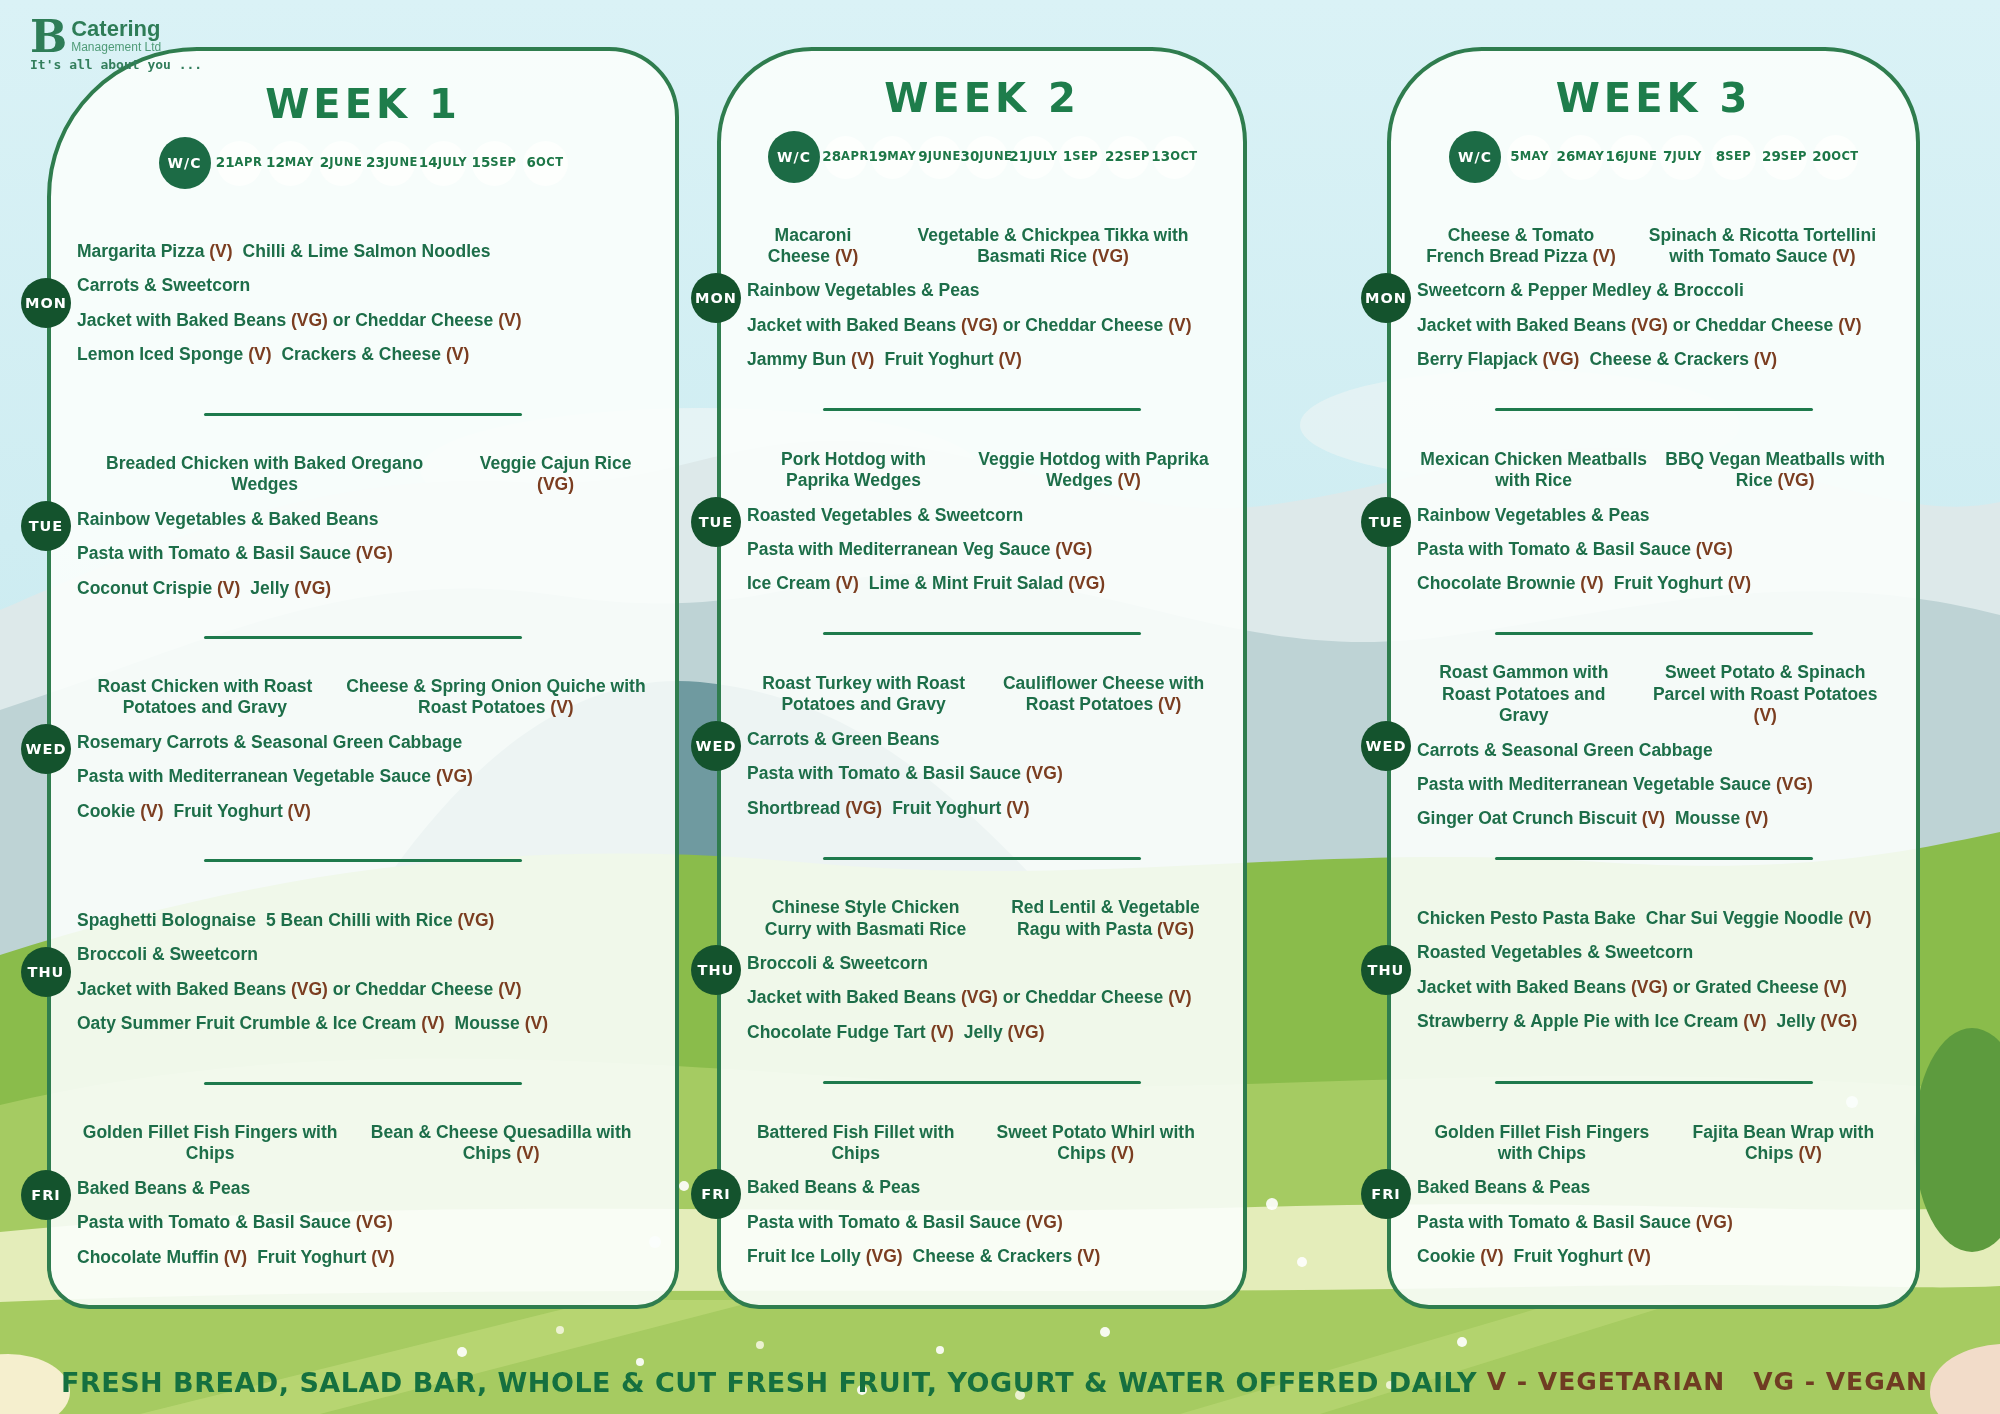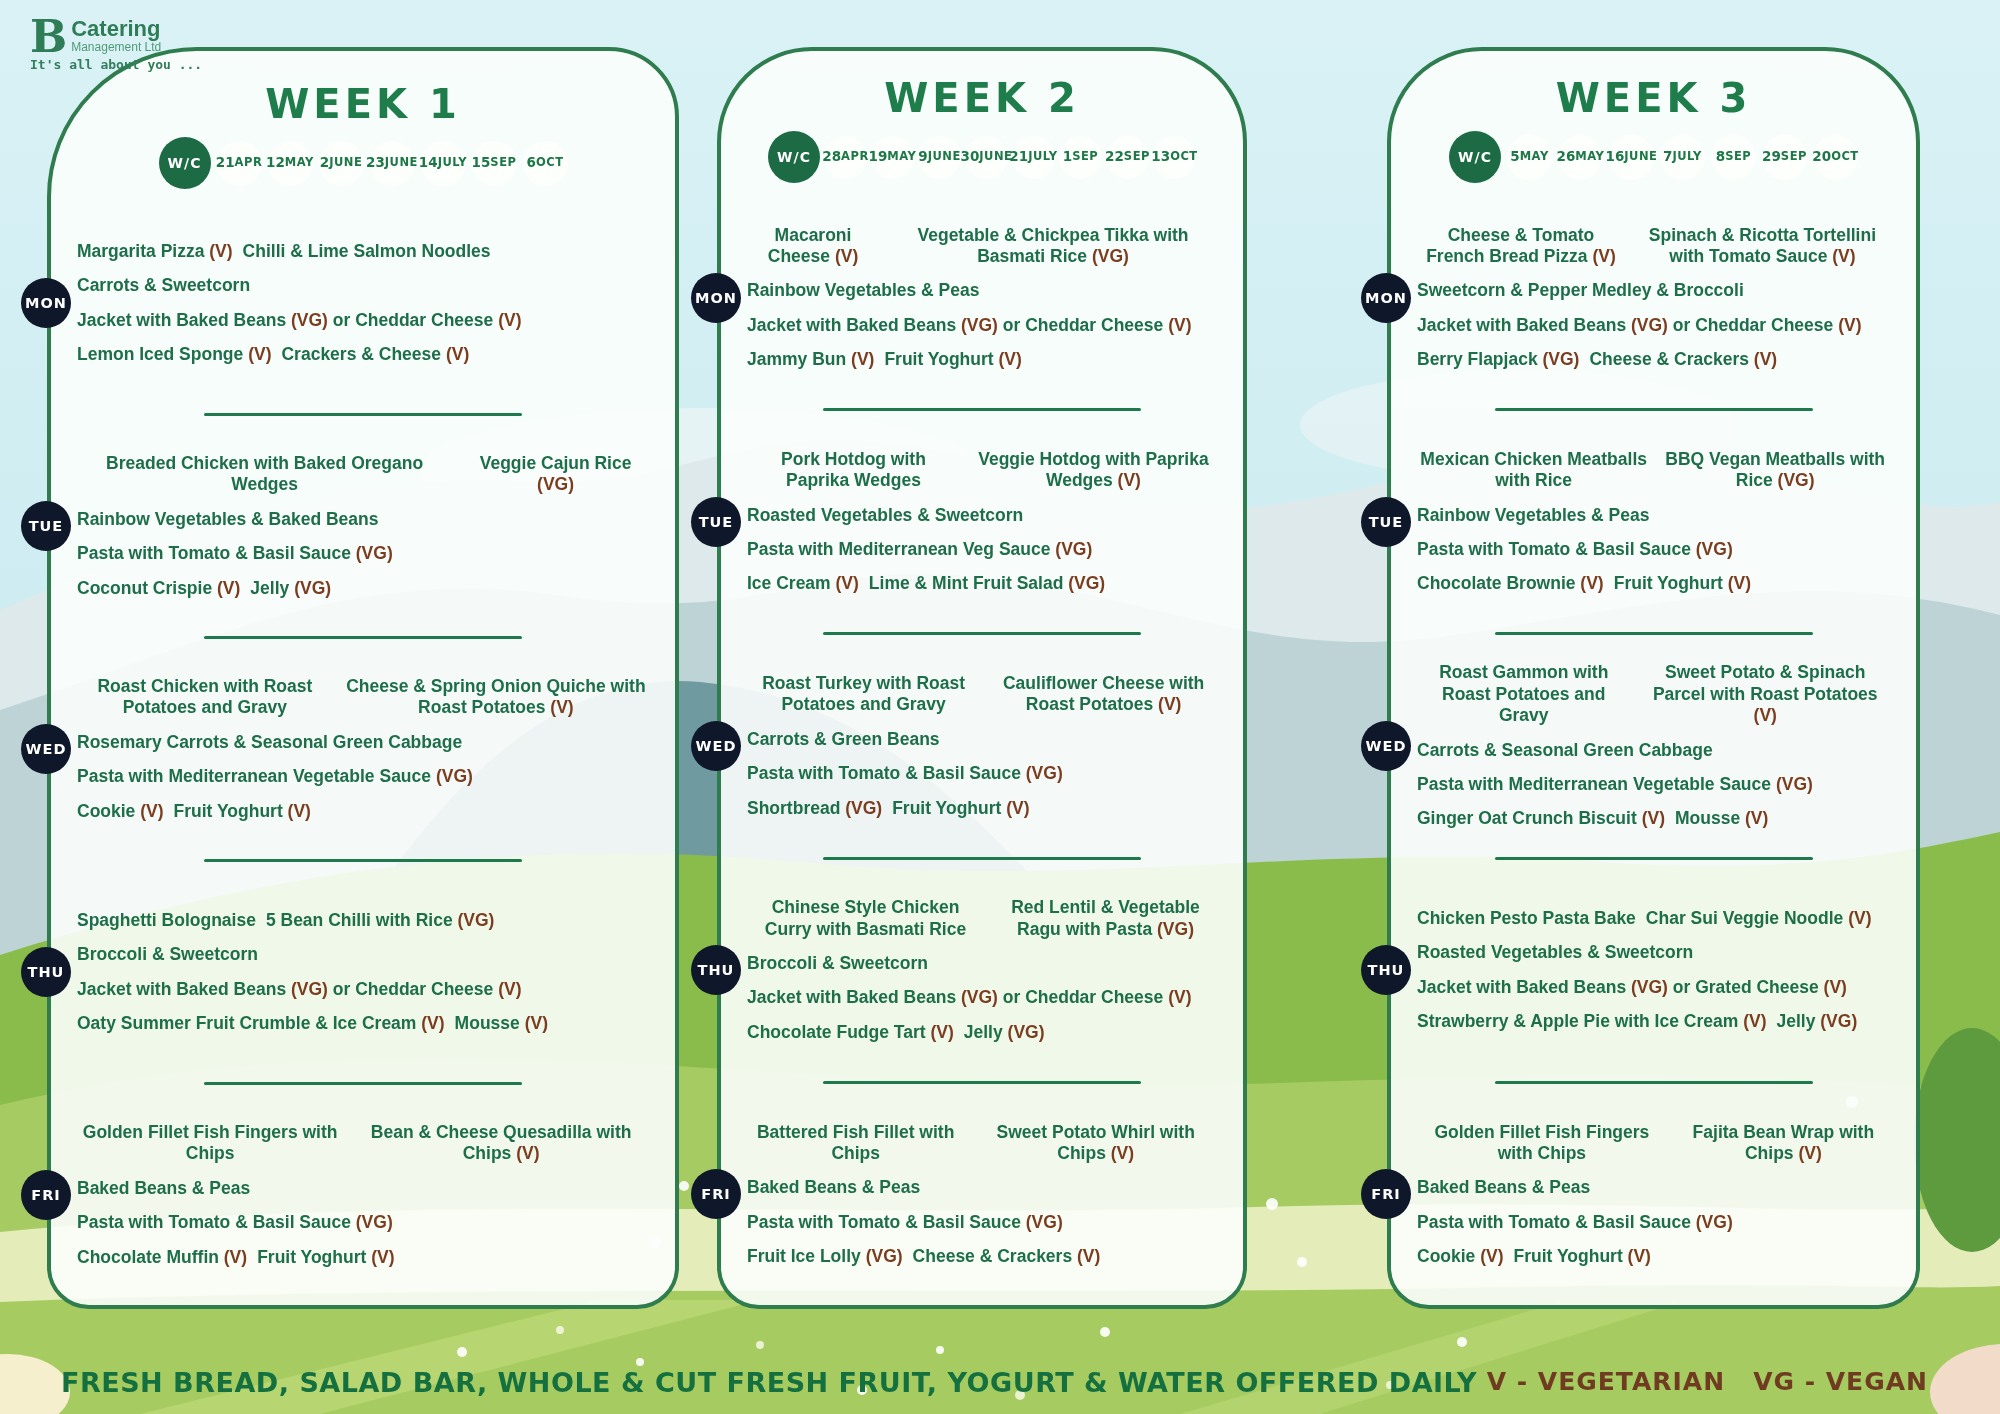--- a/index.html
+++ b/index.html
@@ -53,21 +53,21 @@
   .date-num{font-size:13.5px;}
   .date-mon{font-size:11.5px;letter-spacing:.5px;}
   .menu{flex:1;display:flex;flex-direction:column;margin-top:4px;}
   .day-section{
     position:relative;flex:1;display:flex;flex-direction:column;
     justify-content:center;gap:13px;text-align:center;
   }
   .sep{height:3px;width:318px;background:#1e7a4c;margin:0 auto;flex-shrink:0;border-radius:2px;}
   .day-badge{
     position:absolute;left:-56px;top:50%;transform:translateY(-50%);
-    width:50px;height:50px;border-radius:50%;background:#0f172a;color:#ffffff;
+    width:50px;height:50px;border-radius:50%;background:#14532d;color:#ffffff;
     display:flex;align-items:center;justify-content:center;
     font-weight:800;font-size:14.5px;letter-spacing:1px;
     font-family:"DejaVu Sans",sans-serif;
   }
   .course{display:flex;flex-direction:row;gap:10px;}
   .line{
     font-size:17.5px;font-weight:bold;color:#1d6e49;line-height:1.22;
   }
   .line .diet{color:#7b3d20;}
   

